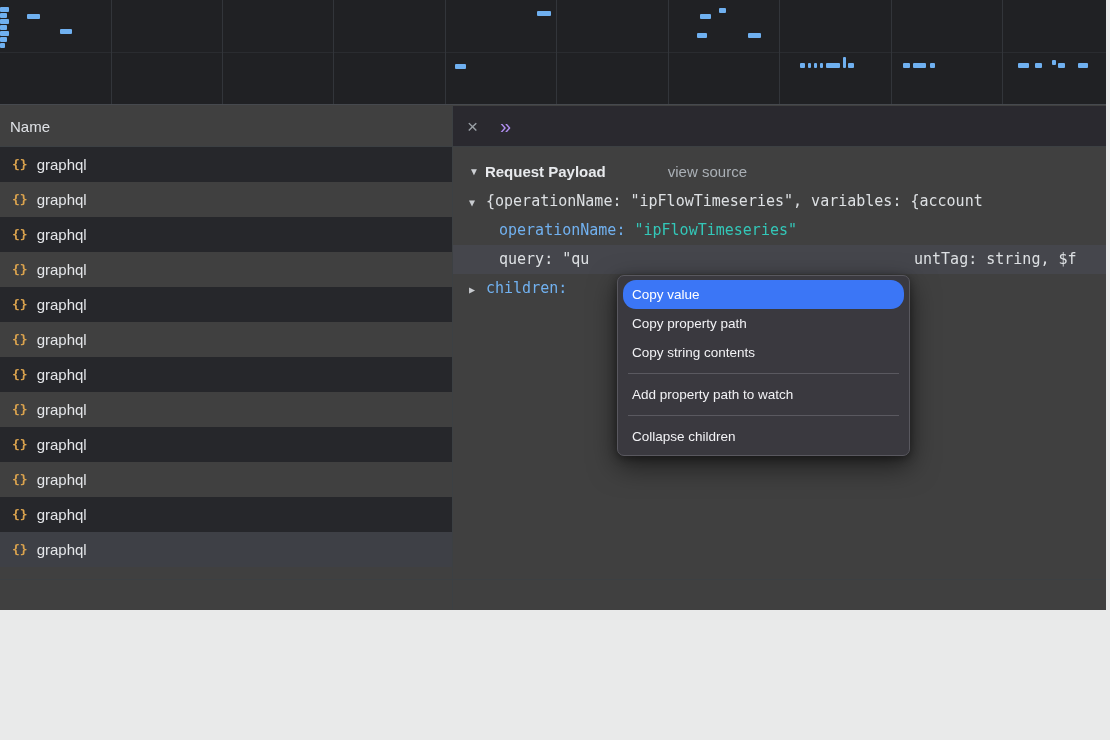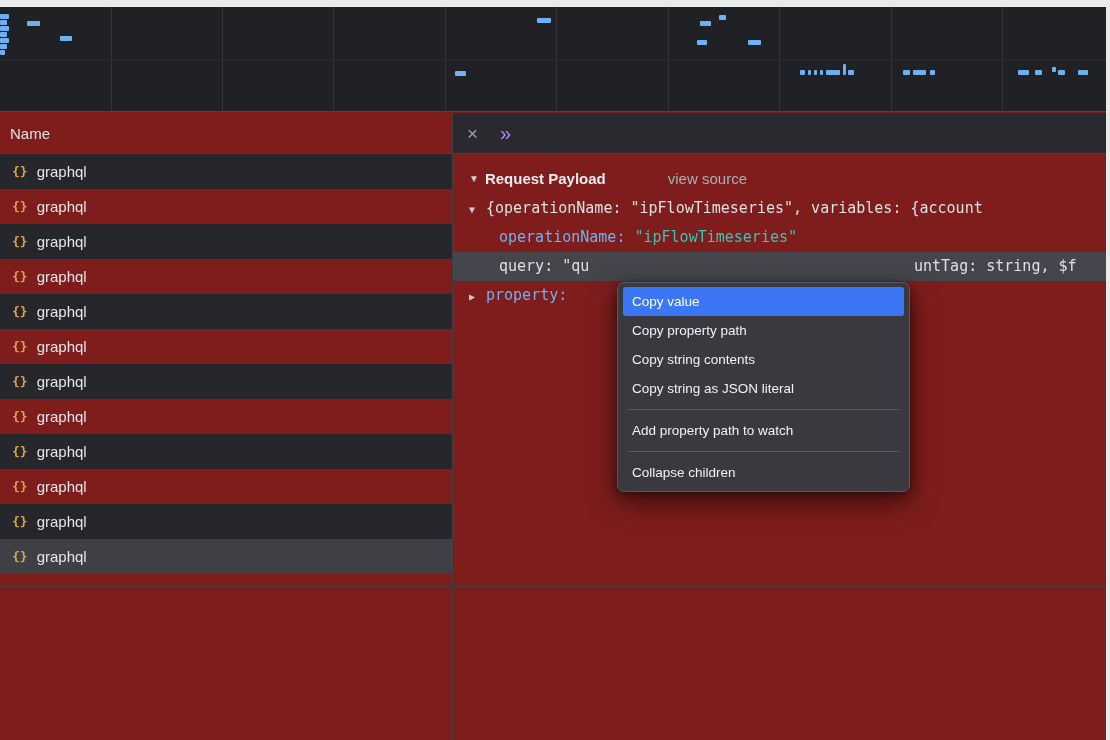--- a/index.html
+++ b/index.html
@@ -12,22 +12,22 @@
     --icon-gold:#dca44e;
   }
   *{box-sizing:border-box;}
   html,body{margin:0;padding:0;}
   body{
     width:1110px;height:740px;position:relative;overflow:hidden;
     background:#e9eaea;
     font-family:"Liberation Sans",sans-serif;
   }
   .devtools{
-    position:absolute;top:7px;left:0;width:1106px;height:733px;
-    background:#7f1d1d;overflow:hidden;
+    position:absolute;top:0;left:0;width:1106px;height:610px;
+    background:#404040;overflow:hidden;
   }
   
   .overview{
     position:absolute;top:0;left:0;width:1110px;height:105px;
     background:#202124;border-bottom:1px solid #46494e;
   }
   .gridline{position:absolute;top:0;bottom:0;width:1px;background:#32353a;}
   .ov-hline{position:absolute;left:0;right:0;top:52px;height:1px;background:#2a2c30;}
   .ov-bar{position:absolute;height:5px;border-radius:1px;background:var(--bar-blue);}
   
@@ -76,21 +76,21 @@
   .fragment{position:absolute;left:461px;top:0;}
   
   .bottom-divider{position:absolute;left:0;top:579px;width:1106px;height:1px;background:#3c4043;}
   
   .context-menu{
     position:absolute;left:617px;top:275px;width:293px;
     background:#3a393f;border:1px solid #59585f;border-radius:7px;
     box-shadow:0 10px 28px rgba(0,0,0,.55),0 2px 8px rgba(0,0,0,.4);
     padding:4px 0;font-size:13.5px;color:#f2f2f5;z-index:20;
   }
-  .menu-item{height:29px;line-height:29px;margin:0 5px;padding:0 9px;border-radius:3px;white-space:nowrap;cursor:default;}
+  .menu-item{height:29px;line-height:29px;margin:0 5px;padding:0 9px;border-radius:13px;white-space:nowrap;cursor:default;}
   .menu-item.highlighted{background:var(--menu-highlight);color:#ffffff;}
   .menu-sep{height:1px;background:#5a5960;margin:6px 10px;}
 </style>
 </head>
 <body>
 
 <div class="devtools">
 
   <div class="overview" id="overview">
     <div class="ov-hline"></div>
@@ -202,32 +202,31 @@
       <div class="detail-content">
         <div class="payload-header">
           <span class="section-tri">▼</span>
           <span class="section-title">Request Payload</span>
           <span class="view-source">view source</span>
         </div>
         <div class="tree" id="tree">
             <div class="tree-row" style="padding-left: 16px;"><span class="marker">▼</span><span class="seg-default">{operationName: "ipFlowTimeseries", variables: {account</span></div>
             <div class="tree-row" style="padding-left: 46px;"><span class="seg-key">operationName: </span><span class="seg-string">"ipFlowTimeseries"</span></div>
             <div class="tree-row selected" style="padding-left: 46px;"><span class="seg-default">query: "qu</span><span class="fragment seg-default">untTag: string, $f</span></div>
-            <div class="tree-row" style="padding-left: 16px;"><span class="marker">▶</span><span class="seg-key">property:</span></div>
+            <div class="tree-row" style="padding-left: 16px;"><span class="marker">▶</span><span class="seg-key">children:</span></div>
           </div>
       </div>
     </div>
   </div>
 
   <div class="bottom-divider"></div>
 
   <div class="context-menu" id="context-menu">
       <div class="menu-item highlighted">Copy value</div>
       <div class="menu-item">Copy property path</div>
       <div class="menu-item">Copy string contents</div>
-      <div class="menu-item">Copy string as JSON literal</div>
       <div class="menu-sep"></div>
       <div class="menu-item">Add property path to watch</div>
       <div class="menu-sep"></div>
       <div class="menu-item">Collapse children</div>
     </div>
 
 </div>
 
 </body></html>

